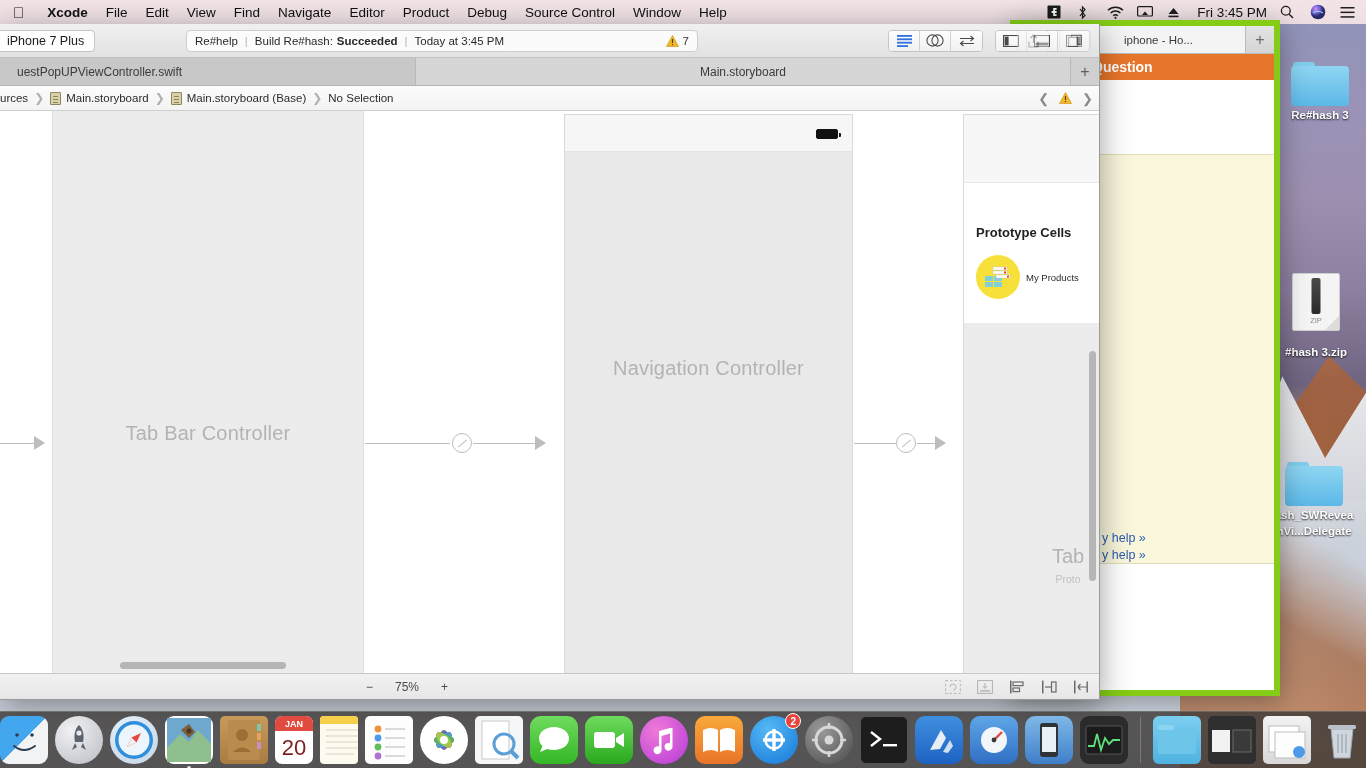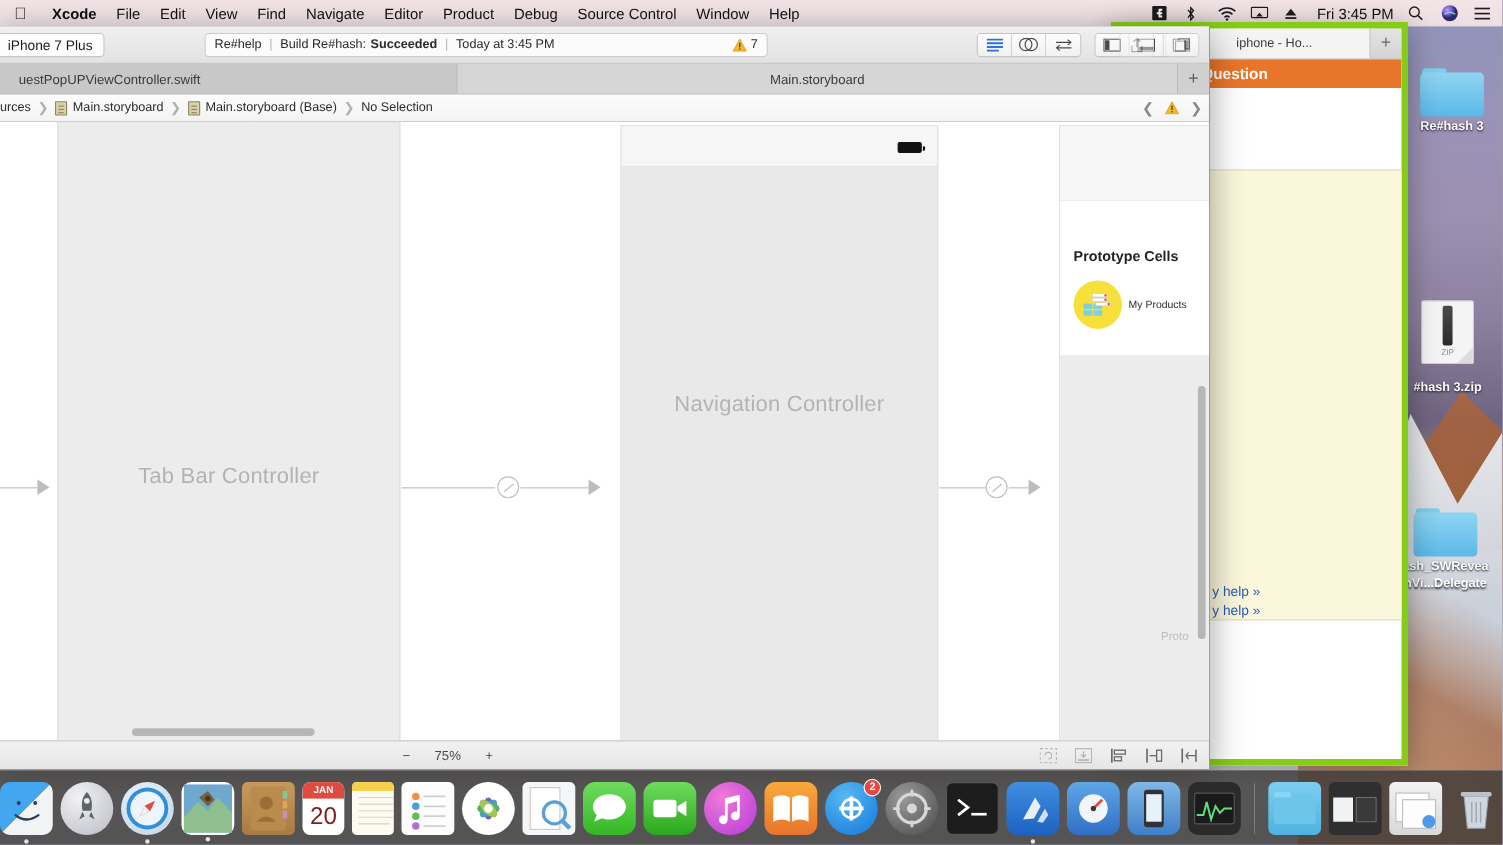--- a/index.html
+++ b/index.html
@@ -215,21 +215,21 @@
   .zipfile { width: 48px; height: 58px; margin: 15px auto; position: relative;
              background: #f4f4f4; border: 1px solid #cfcfcf; border-radius: 2px; }
   .zipfile .fold { position: absolute; right: 0; bottom: 0; width: 0; height: 0;
                    border-left: 14px solid transparent; border-bottom: 14px solid #dcdcdc; }
   .zipfile .zipper { position: absolute; left: 50%; transform: translateX(-50%); top: 4px; width: 9px; height: 36px;
                      background: linear-gradient(180deg,#4a4a4a,#2a2a2a); border-radius: 2px; }
   .zipfile .zlbl { position: absolute; left: 0; right: 0; bottom: 5px; text-align: center; font-size: 7.5px; color: #8a8a8a; }
 
   
   #dock {
-    position: absolute; left: 0; bottom: 0; width: 1366px; height: 68px;
+    position: absolute; left: 0; bottom: 0; width: 1366px; height: 57px;
     background: rgba(62,58,56,.82); border-top: 1px solid rgba(255,255,255,.18);
     display: flex; align-items: center; justify-content: center; gap: 7px; z-index: 200;
   }
   .dock-item { width: 48px; height: 48px; position: relative; border-radius: 9px; }
   .dock-item .run { position: absolute; left: 50%; bottom: -8px; transform: translateX(-50%);
                     width: 4px; height: 4px; border-radius: 50%; background: rgba(255,255,255,.85); }
   .dock-sep { width: 1px; height: 46px; background: rgba(255,255,255,.22); margin: 0 5px; }
   .badge { position: absolute; right: -3px; top: -3px; min-width: 16px; height: 16px; border-radius: 8px;
            background: #e8453c; color: #fff; font-size: 10px; font-weight: bold;
            display: flex; align-items: center; justify-content: center; border: 1px solid #fff; }
@@ -482,20 +482,21 @@
                 <rect x="6.6" y="12.6" width="6.5" height="1.2" fill="#c9c9c9"></rect>
                 <rect x="6.6" y="15.4" width="8.8" height="3.2" fill="#4ab3e6"></rect>
                 <rect x="6.6" y="19.8" width="5" height="1.2" fill="#c9c9c9"></rect>
               </svg>
             </div>
             <div class="clbl">Rechar</div>
           </div>
         </div>
       </div>
       <div id="tv-rest">
+        <div class="t1">Tab</div>
         <div class="t2">Proto</div>
       </div>
 
     </div>
 
     <div id="canvas-vscroll"></div>
     <div id="canvas-hscroll"></div>
   </div>
 
   <div id="xc-bottombar">

